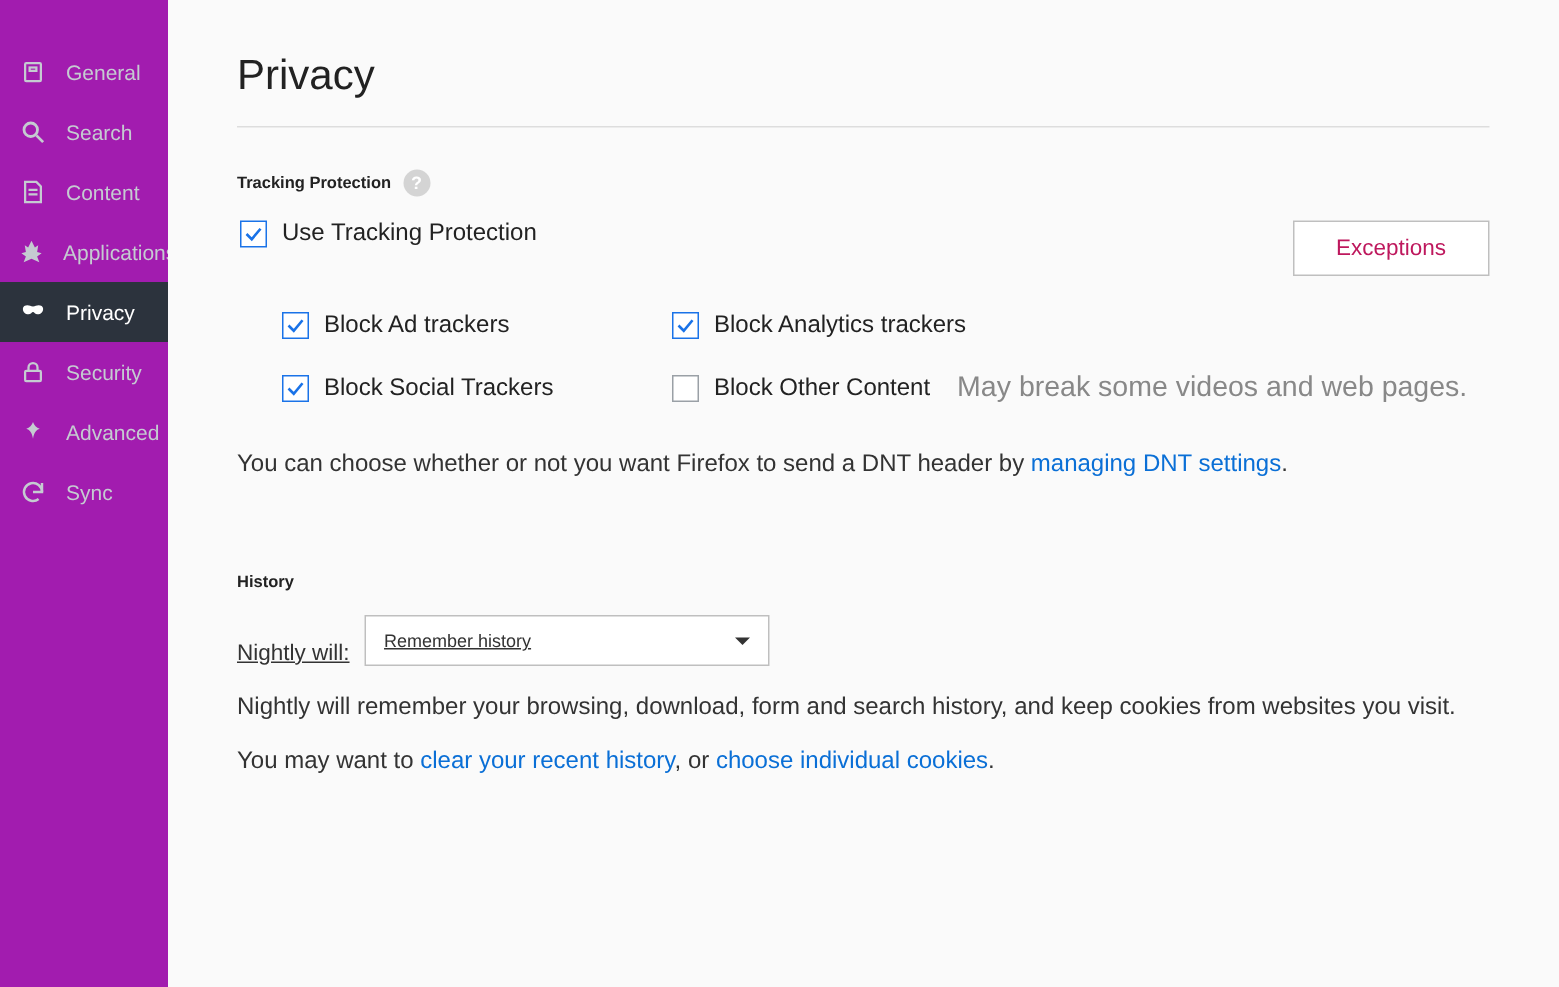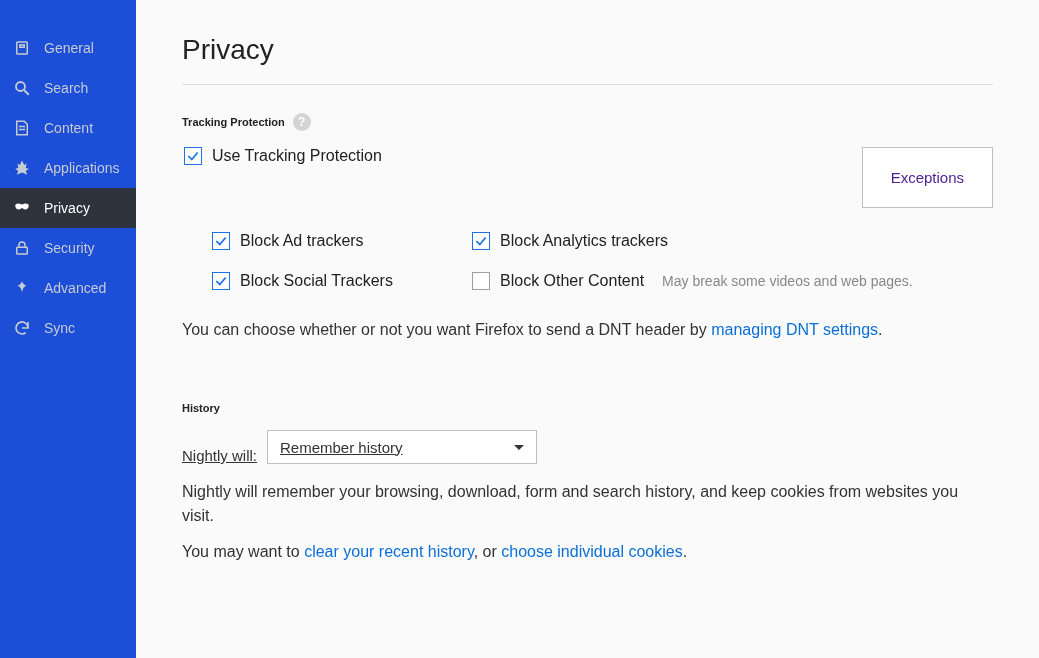--- a/index.html
+++ b/index.html
@@ -9,22 +9,22 @@
     color: #333;
     display: flex;
     width: 1039px;
     height: 658px;
     overflow: hidden;
     background: #f9f9f9;
   }
 
   
   .sidebar {
-    width: 136px;
-    background: #1d4ed8;
+    width: 112px;
+    background: #a21caf;
     display: flex;
     flex-direction: column;
     padding-top: 28px;
   }
   .side-item {
     display: flex;
     align-items: center;
     gap: 12px;
     height: 40px;
     padding-left: 12px;
@@ -136,36 +136,36 @@
     cursor: pointer;
     flex-shrink: 0;
   }
   .radio.selected { border-color: #1a73e8; }
   .radio-dot { display: none; width: 8px; height: 8px; background: #1a73e8; border-radius: 50%; }
   .radio.selected .radio-dot { display: block; }
 
   .btn {
     border: 1px solid #bfbfbf;
     background: #fff;
-    padding: 21px 28px;
+    padding: 9px 28px;
     font-size: 15px;
-    color: #4c1d95;
+    color: #be185d;
     cursor: pointer;
   }
 
   .tracker-grid {
     padding-left: 30px;
     display: grid;
     grid-template-columns: 260px 1fr;
     row-gap: 22px;
     margin-bottom: 28px;
   }
   .tracker-grid .cb-row { margin-bottom: 0; }
   .hint {
-    font-size: 14px;
+    font-size: 19px;
     color: #888;
     margin-left: 8px;
   }
 
   .body-text {
     font-size: 16px;
     color: #333;
     line-height: 1.5;
     margin-bottom: 12px;
   }
@@ -181,21 +181,21 @@
   }
   .select {
     border: 1px solid #bfbfbf;
     background: #fff;
     height: 34px;
     width: 270px;
     padding: 0 12px;
     display: flex;
     align-items: center;
     justify-content: space-between;
-    font-size: 15px;
+    font-size: 12px;
     cursor: pointer;
   }
   .select .caret {
     border-left: 5px solid transparent;
     border-right: 5px solid transparent;
     border-top: 5px solid #333;
   }
 </style>
 </head>
 <body>

